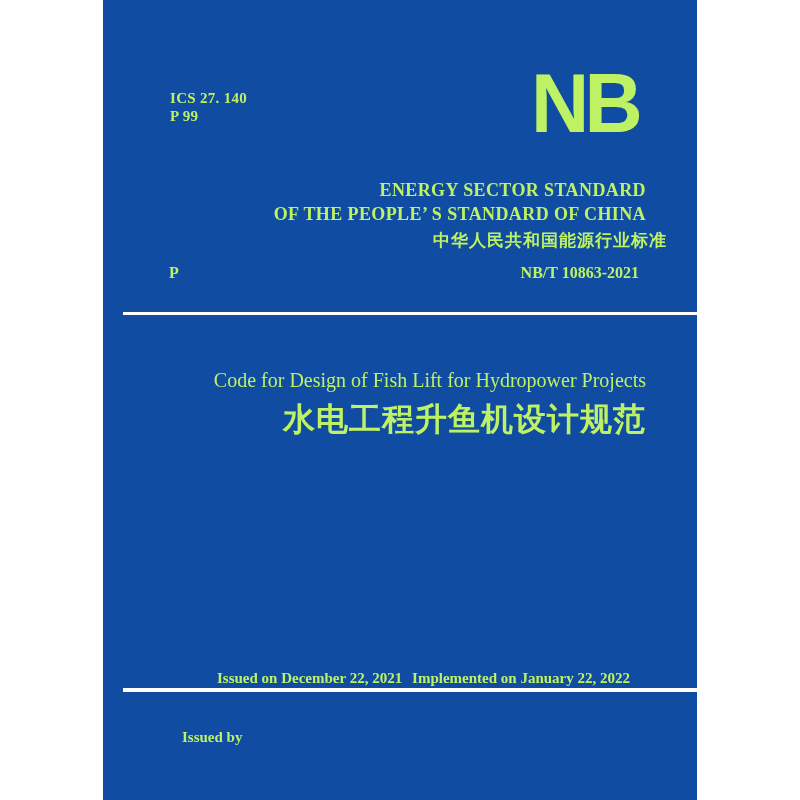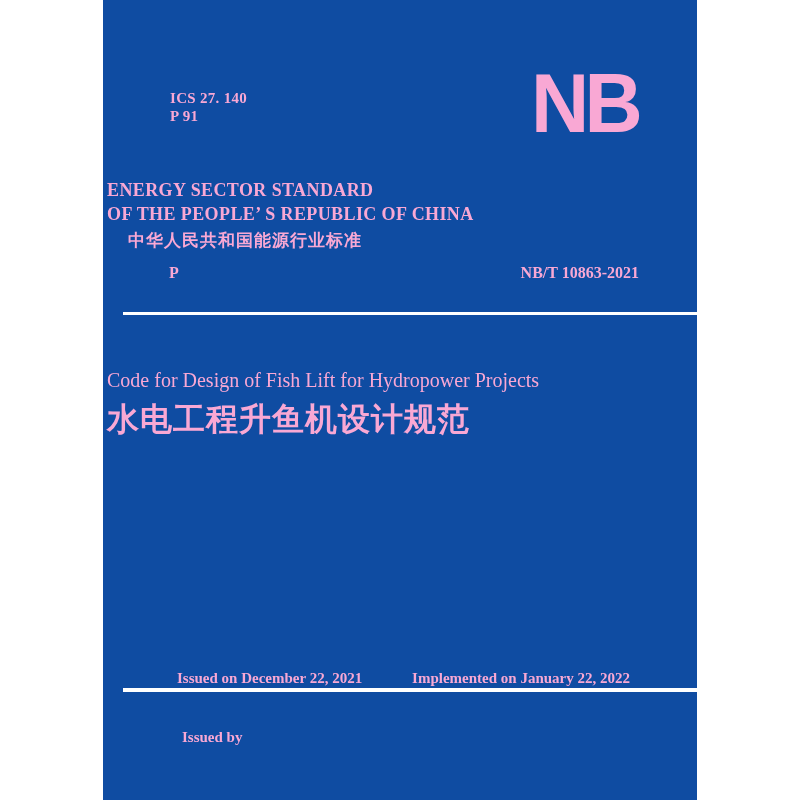--- a/index.html
+++ b/index.html
@@ -6,36 +6,36 @@
   body{
     width:800px;height:800px;
     background:#ffffff;
     font-family:"Liberation Serif", serif;
     position:relative;
     overflow:hidden;
   }
   .canvas{position:absolute;left:0;top:0;width:800px;height:800px;background:#ffffff;}
   .cover{
     position:absolute;left:103px;top:0;width:594px;height:800px;
-    background:#0f4ca2;color:#f9a8d4;
+    background:#0f4ca2;color:#bef264;
   }
   .abs{position:absolute;}
   .ics-block{
     left:67px;top:89px;
     font-size:15px;font-weight:bold;line-height:18px;
     letter-spacing:.3px;white-space:pre;
   }
   .nb-logo{
     left:428px;top:70px;width:160px;height:66px;
     font-family:"Liberation Sans", sans-serif;
     font-weight:bold;font-size:84px;line-height:66px;
     letter-spacing:-5px;
     transform:scaleX(.96);transform-origin:left top;
   }
-  .center-line{left:4px;width:533px;text-align:left;}
+  .center-line{left:10px;width:533px;text-align:right;}
   .org-en1{top:179px;font-size:18px;font-weight:bold;line-height:22px;letter-spacing:.4px;}
   .org-en2{top:203px;font-size:18px;font-weight:bold;line-height:22px;letter-spacing:.4px;}
   .org-zh{
     top:230px;font-size:17px;font-weight:bold;line-height:22px;letter-spacing:1px;
     font-family:"Liberation Sans", sans-serif;
     padding-left:21px;
   }
   .pn-row{
     left:0;top:263px;width:594px;height:20px;
     display:flex;justify-content:space-between;align-items:center;
@@ -46,43 +46,43 @@
   .rule-top{top:312px;height:3px;}
   .rule-bottom{top:688px;height:4px;}
   .title-en{top:367px;font-size:20px;font-weight:normal;line-height:26px;}
   .title-zh{
     top:404px;font-size:32px;font-weight:bold;line-height:30px;letter-spacing:1px;
     font-family:"Liberation Sans", sans-serif;
   }
   .dates-row{
     left:0;top:669px;width:594px;height:18px;
     display:flex;justify-content:space-between;align-items:center;
-    box-sizing:border-box;padding-left:74px;padding-right:67px;
+    box-sizing:border-box;padding-left:114px;padding-right:67px;
     font-size:15px;font-weight:bold;line-height:18px;
   }
   .issuedby-row{
     left:0;top:697px;width:594px;height:18px;
     display:flex;justify-content:flex-start;align-items:center;
     box-sizing:border-box;padding-left:79px;
     font-size:15px;font-weight:bold;line-height:18px;margin-top:31px;
   }
   .issuedby-row .gap{display:inline-block;width:17px;}
 </style>
 </head>
 <body>
 
 <div class="canvas">
   <div class="cover">
 
-    <div class="abs ics-block"><span>ICS 27. 140</span><br><span>P 91</span></div>
+    <div class="abs ics-block"><span>ICS 27. 140</span><br><span>P 99</span></div>
 
     <div class="abs nb-logo">NB</div>
 
     <div class="abs center-line org-en1">ENERGY SECTOR STANDARD</div>
-    <div class="abs center-line org-en2">OF THE PEOPLE’ S REPUBLIC OF CHINA</div>
+    <div class="abs center-line org-en2">OF THE PEOPLE’ S STANDARD OF CHINA</div>
     <div class="abs center-line org-zh">中华人民共和国能源行业标准</div>
 
     <div class="abs pn-row">
       <span>P</span>
       <span>NB/T 10863-2021</span>
     </div>
 
     <div class="abs rule rule-top"></div>
 
     <div class="abs center-line title-en">Code for Design of Fish Lift for Hydropower Projects</div>

